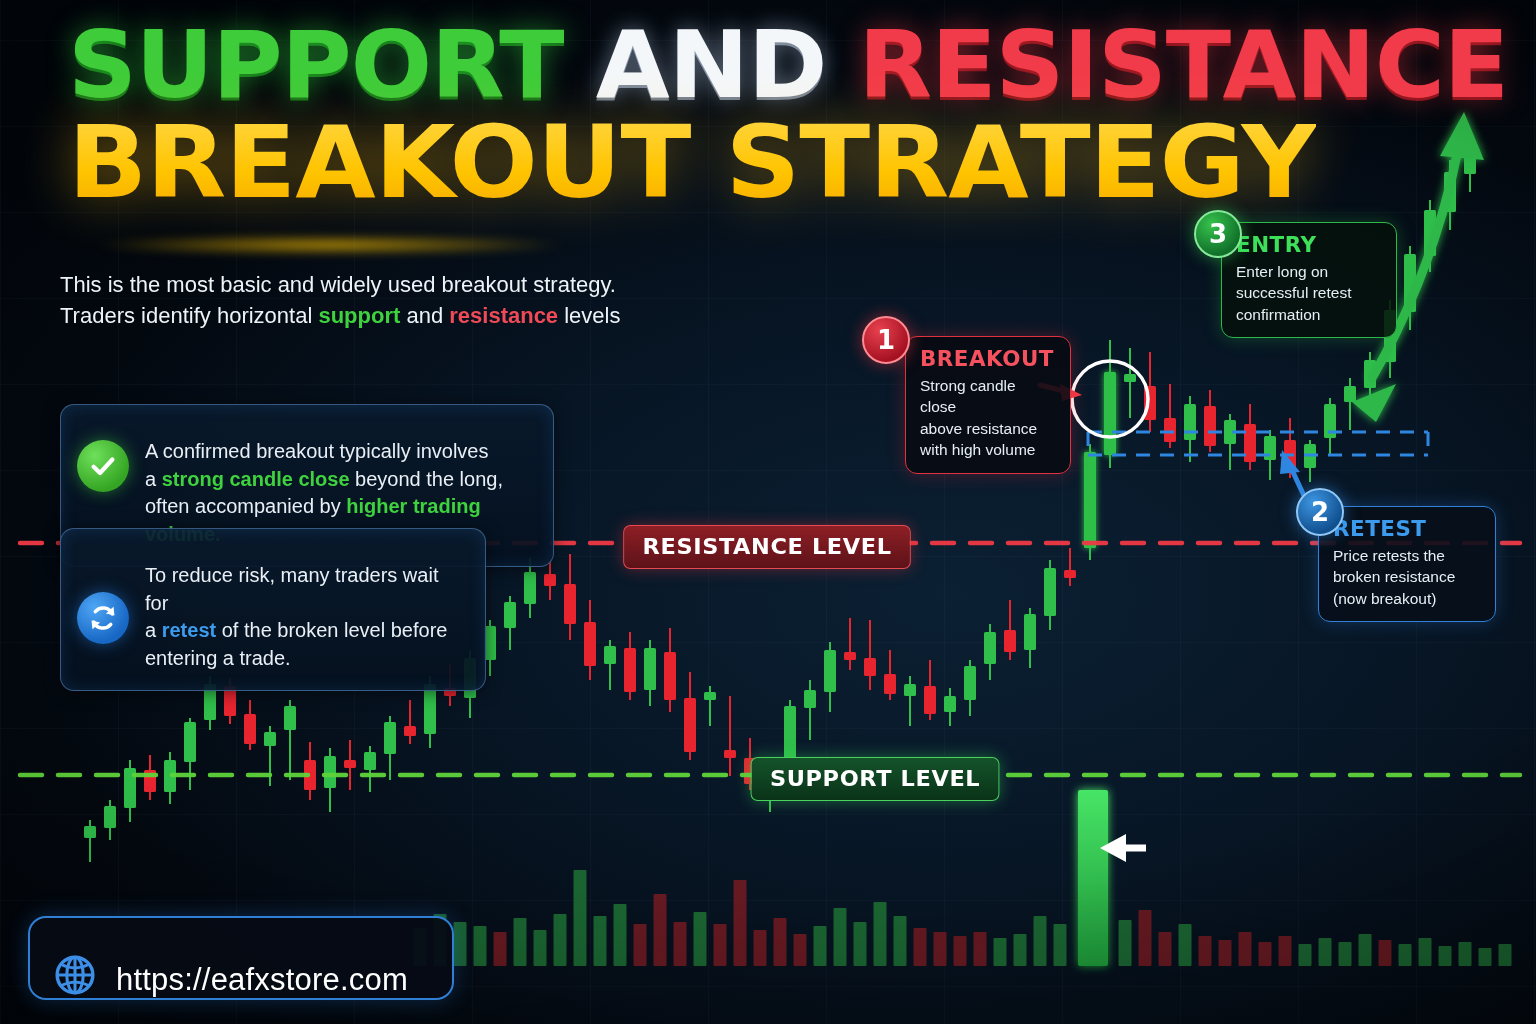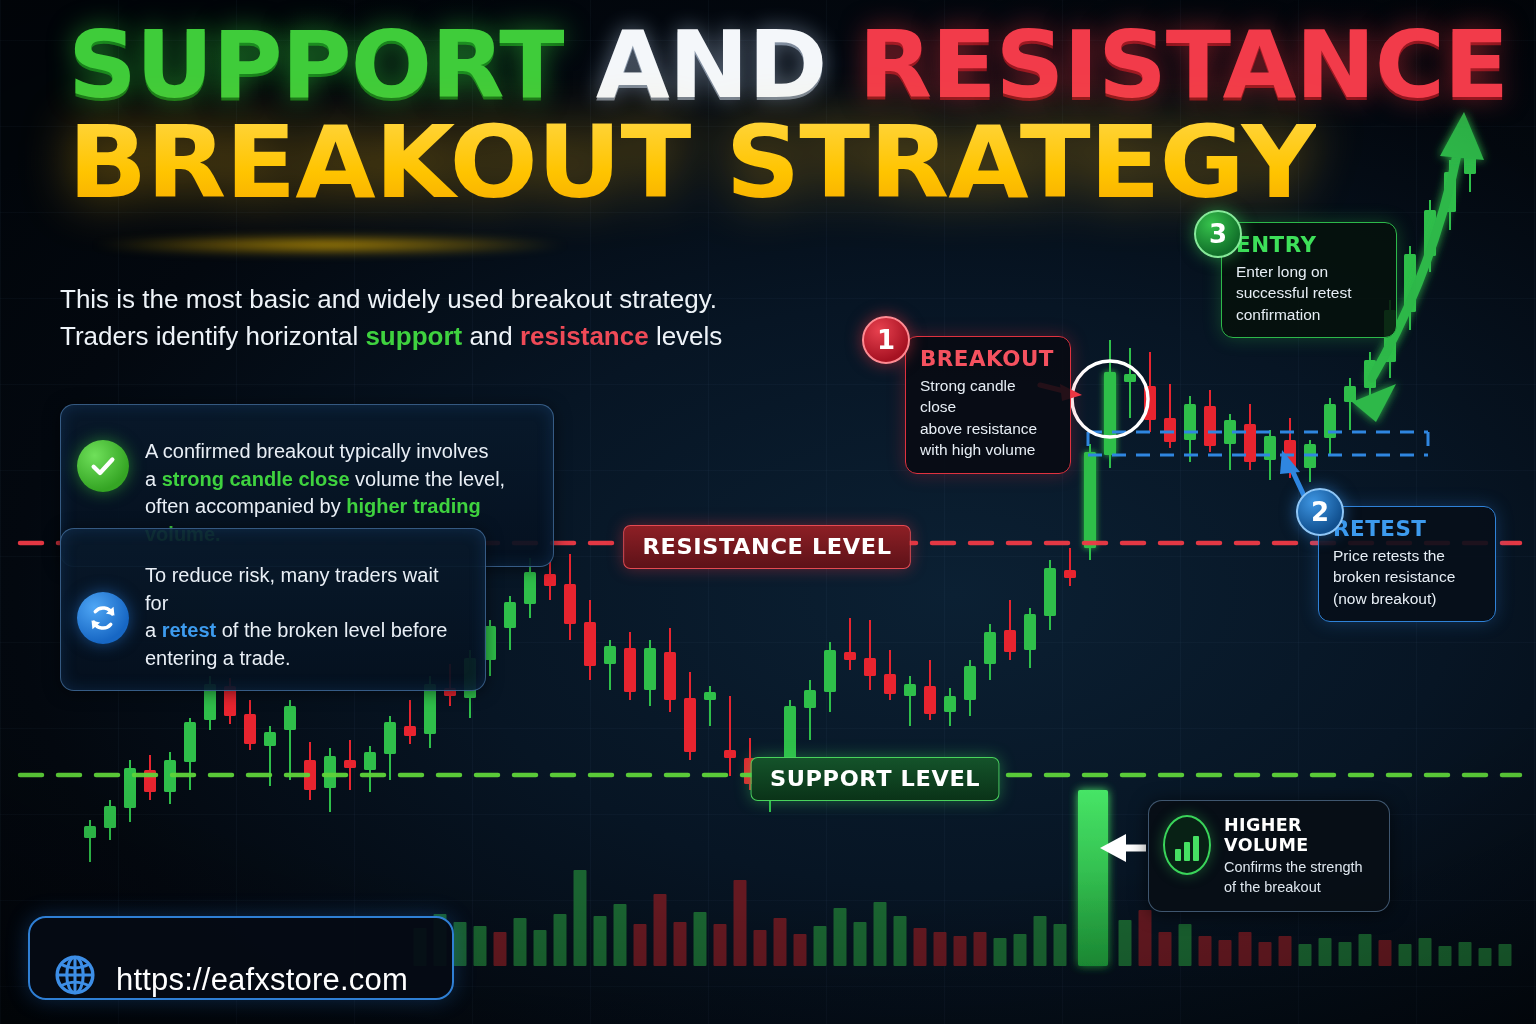--- a/index.html
+++ b/index.html
@@ -50,22 +50,22 @@
     filter:drop-shadow(0 0 26px rgba(255,190,20,.45));
   }
   .title-glow{
     position:absolute;left:10px;top:232px;width:640px;height:26px;
     background:radial-gradient(closest-side, rgba(255,196,0,.75), rgba(255,150,0,0) 75%);
     filter:blur(5px);
   }
 
   
   .intro{
-    position:absolute;left:60px;top:281px;width:680px;
-    color:#eef3f8;font-size:26px;line-height:1.42;font-weight:400;
+    position:absolute;left:60px;top:269px;width:680px;
+    color:#eef3f8;font-size:22px;line-height:1.42;font-weight:400;
   }
   .c-green{color:#3fd23f;font-weight:600;}
   .c-red{color:#ef4a57;font-weight:600;}
 
   
   .fcard{
     position:absolute;
     border:1px solid rgba(92,150,210,.55);
     border-radius:14px;
     background:linear-gradient(180deg, rgba(9,26,44,.92), rgba(5,17,31,.92));
@@ -441,21 +441,21 @@
   </div>
 
   <div class="fcard" id="card1">
     <div class="fic green">
       <svg width="30" height="30" viewBox="0 0 24 24" aria-hidden="true">
         <path d="M4.5 12.6 L9.6 17.6 L19.5 6.8" fill="none" stroke="#ffffff" stroke-width="3.4" stroke-linecap="round" stroke-linejoin="round"></path>
       </svg>
     </div>
     <div class="ftxt">
       <div>A confirmed breakout typically involves</div>
-      <div><span>a </span><span class="c-green">strong candle close</span><span> volume the level,</span></div>
+      <div><span>a </span><span class="c-green">strong candle close</span><span> beyond the long,</span></div>
       <div><span>often accompanied by </span><span class="c-green">higher trading volume.</span></div>
     </div>
   </div>
 
   <div class="fcard" id="card2">
     <div class="fic blue">
       <svg width="32" height="32" viewBox="0 0 24 24" aria-hidden="true">
         <path d="M19 9 A7.6 7.6 0 0 0 6.2 7.2" fill="none" stroke="#fff" stroke-width="2.6" stroke-linecap="round"></path>
         <path d="M5 15 A7.6 7.6 0 0 0 17.8 16.8" fill="none" stroke="#fff" stroke-width="2.6" stroke-linecap="round"></path>
         <polygon points="19.9,3.6 20.6,10.1 14.2,8.6" fill="#fff"></polygon>
@@ -495,32 +495,20 @@
   <div class="callout" id="callout-entry">
     <div class="ch">ENTRY</div>
     <div class="cb">
       <div>Enter long on</div>
       <div>successful retest</div>
       <div>confirmation</div>
     </div>
   </div>
   <div class="badge" id="badge-3">3</div>
 
-  <div id="callout-volume">
-    <div class="vicon">
-      <i style="height:12px"></i>
-        <i style="height:19px"></i>
-        <i style="height:25px"></i>
-    </div>
-    <div>
-      <div class="vh">HIGHER VOLUME</div>
-      <div class="vb">Confirms the strength</div>
-      <div class="vb">of the breakout</div>
-    </div>
-  </div>
 
   <div id="url-bar">
     <svg width="46" height="46" viewBox="0 0 24 24" aria-hidden="true">
       <circle cx="12" cy="12" r="9.3" fill="none" stroke="#3d8ee6" stroke-width="1.8"></circle>
       <ellipse cx="12" cy="12" rx="4.3" ry="9.3" fill="none" stroke="#3d8ee6" stroke-width="1.6"></ellipse>
       <line x1="2.7" y1="12" x2="21.3" y2="12" stroke="#3d8ee6" stroke-width="1.6"></line>
       <path d="M4.6 6.4 Q12 10.2 19.4 6.4" fill="none" stroke="#3d8ee6" stroke-width="1.5"></path>
       <path d="M4.6 17.6 Q12 13.8 19.4 17.6" fill="none" stroke="#3d8ee6" stroke-width="1.5"></path>
       <line x1="12" y1="2.7" x2="12" y2="21.3" stroke="#3d8ee6" stroke-width="1.6"></line>
     </svg>

